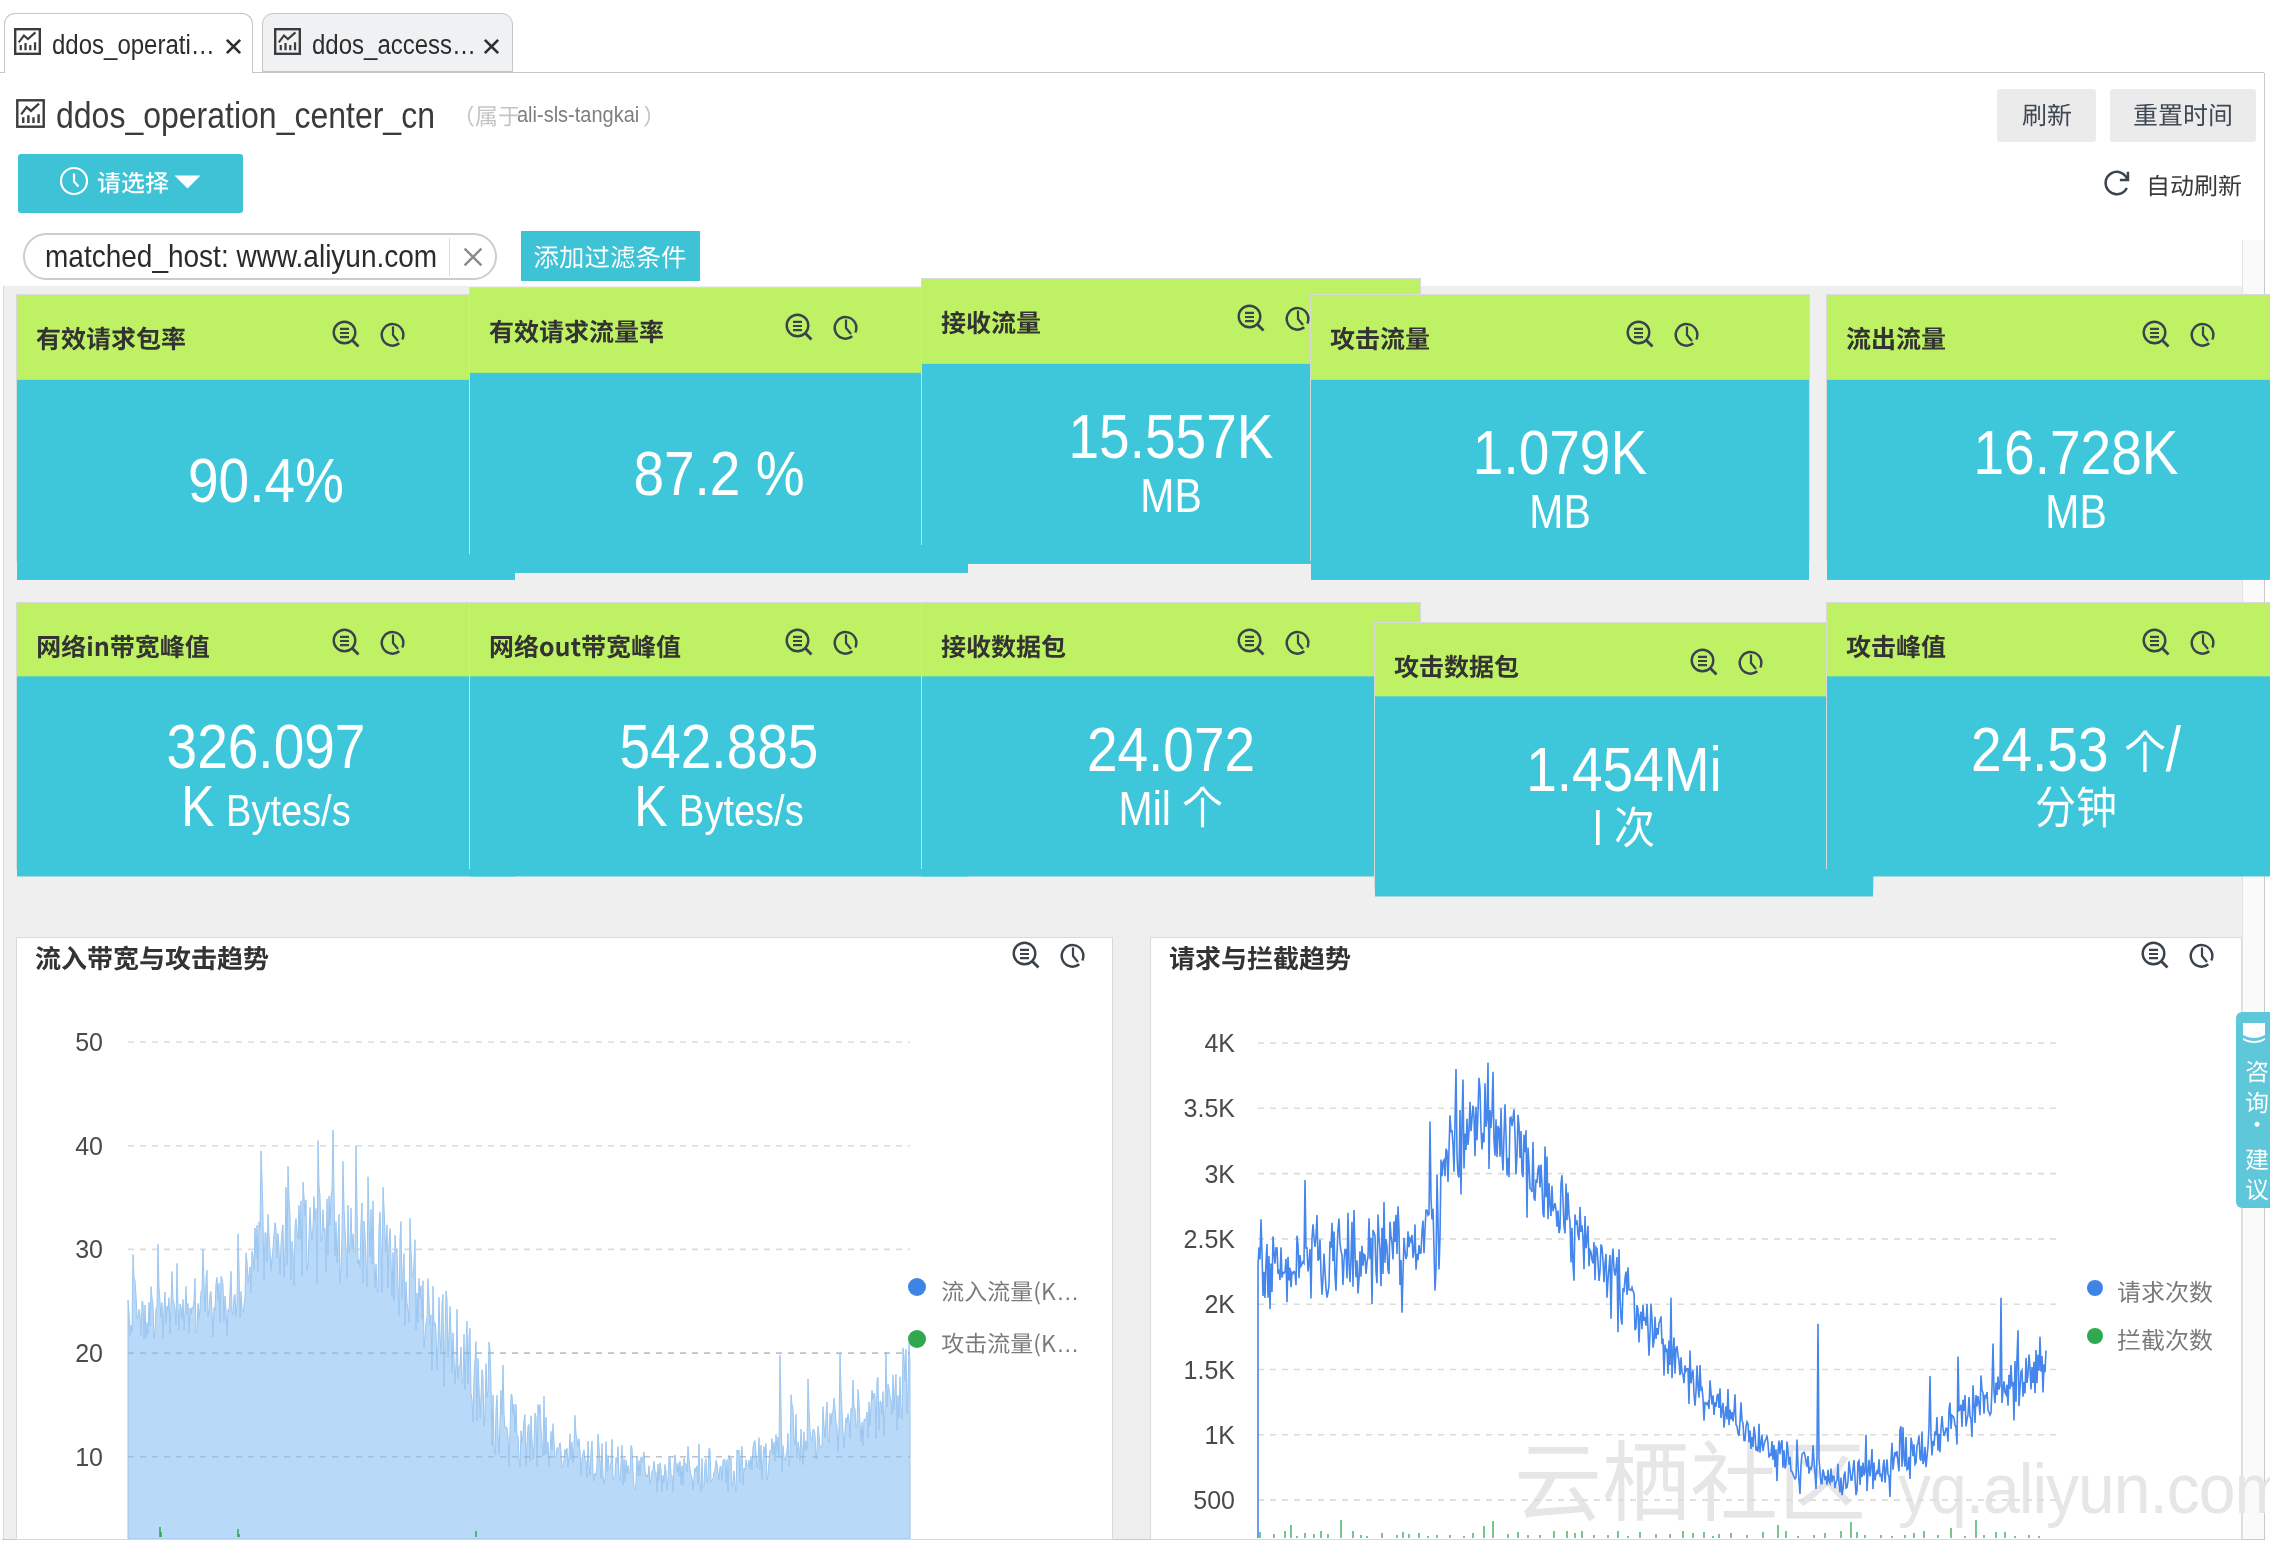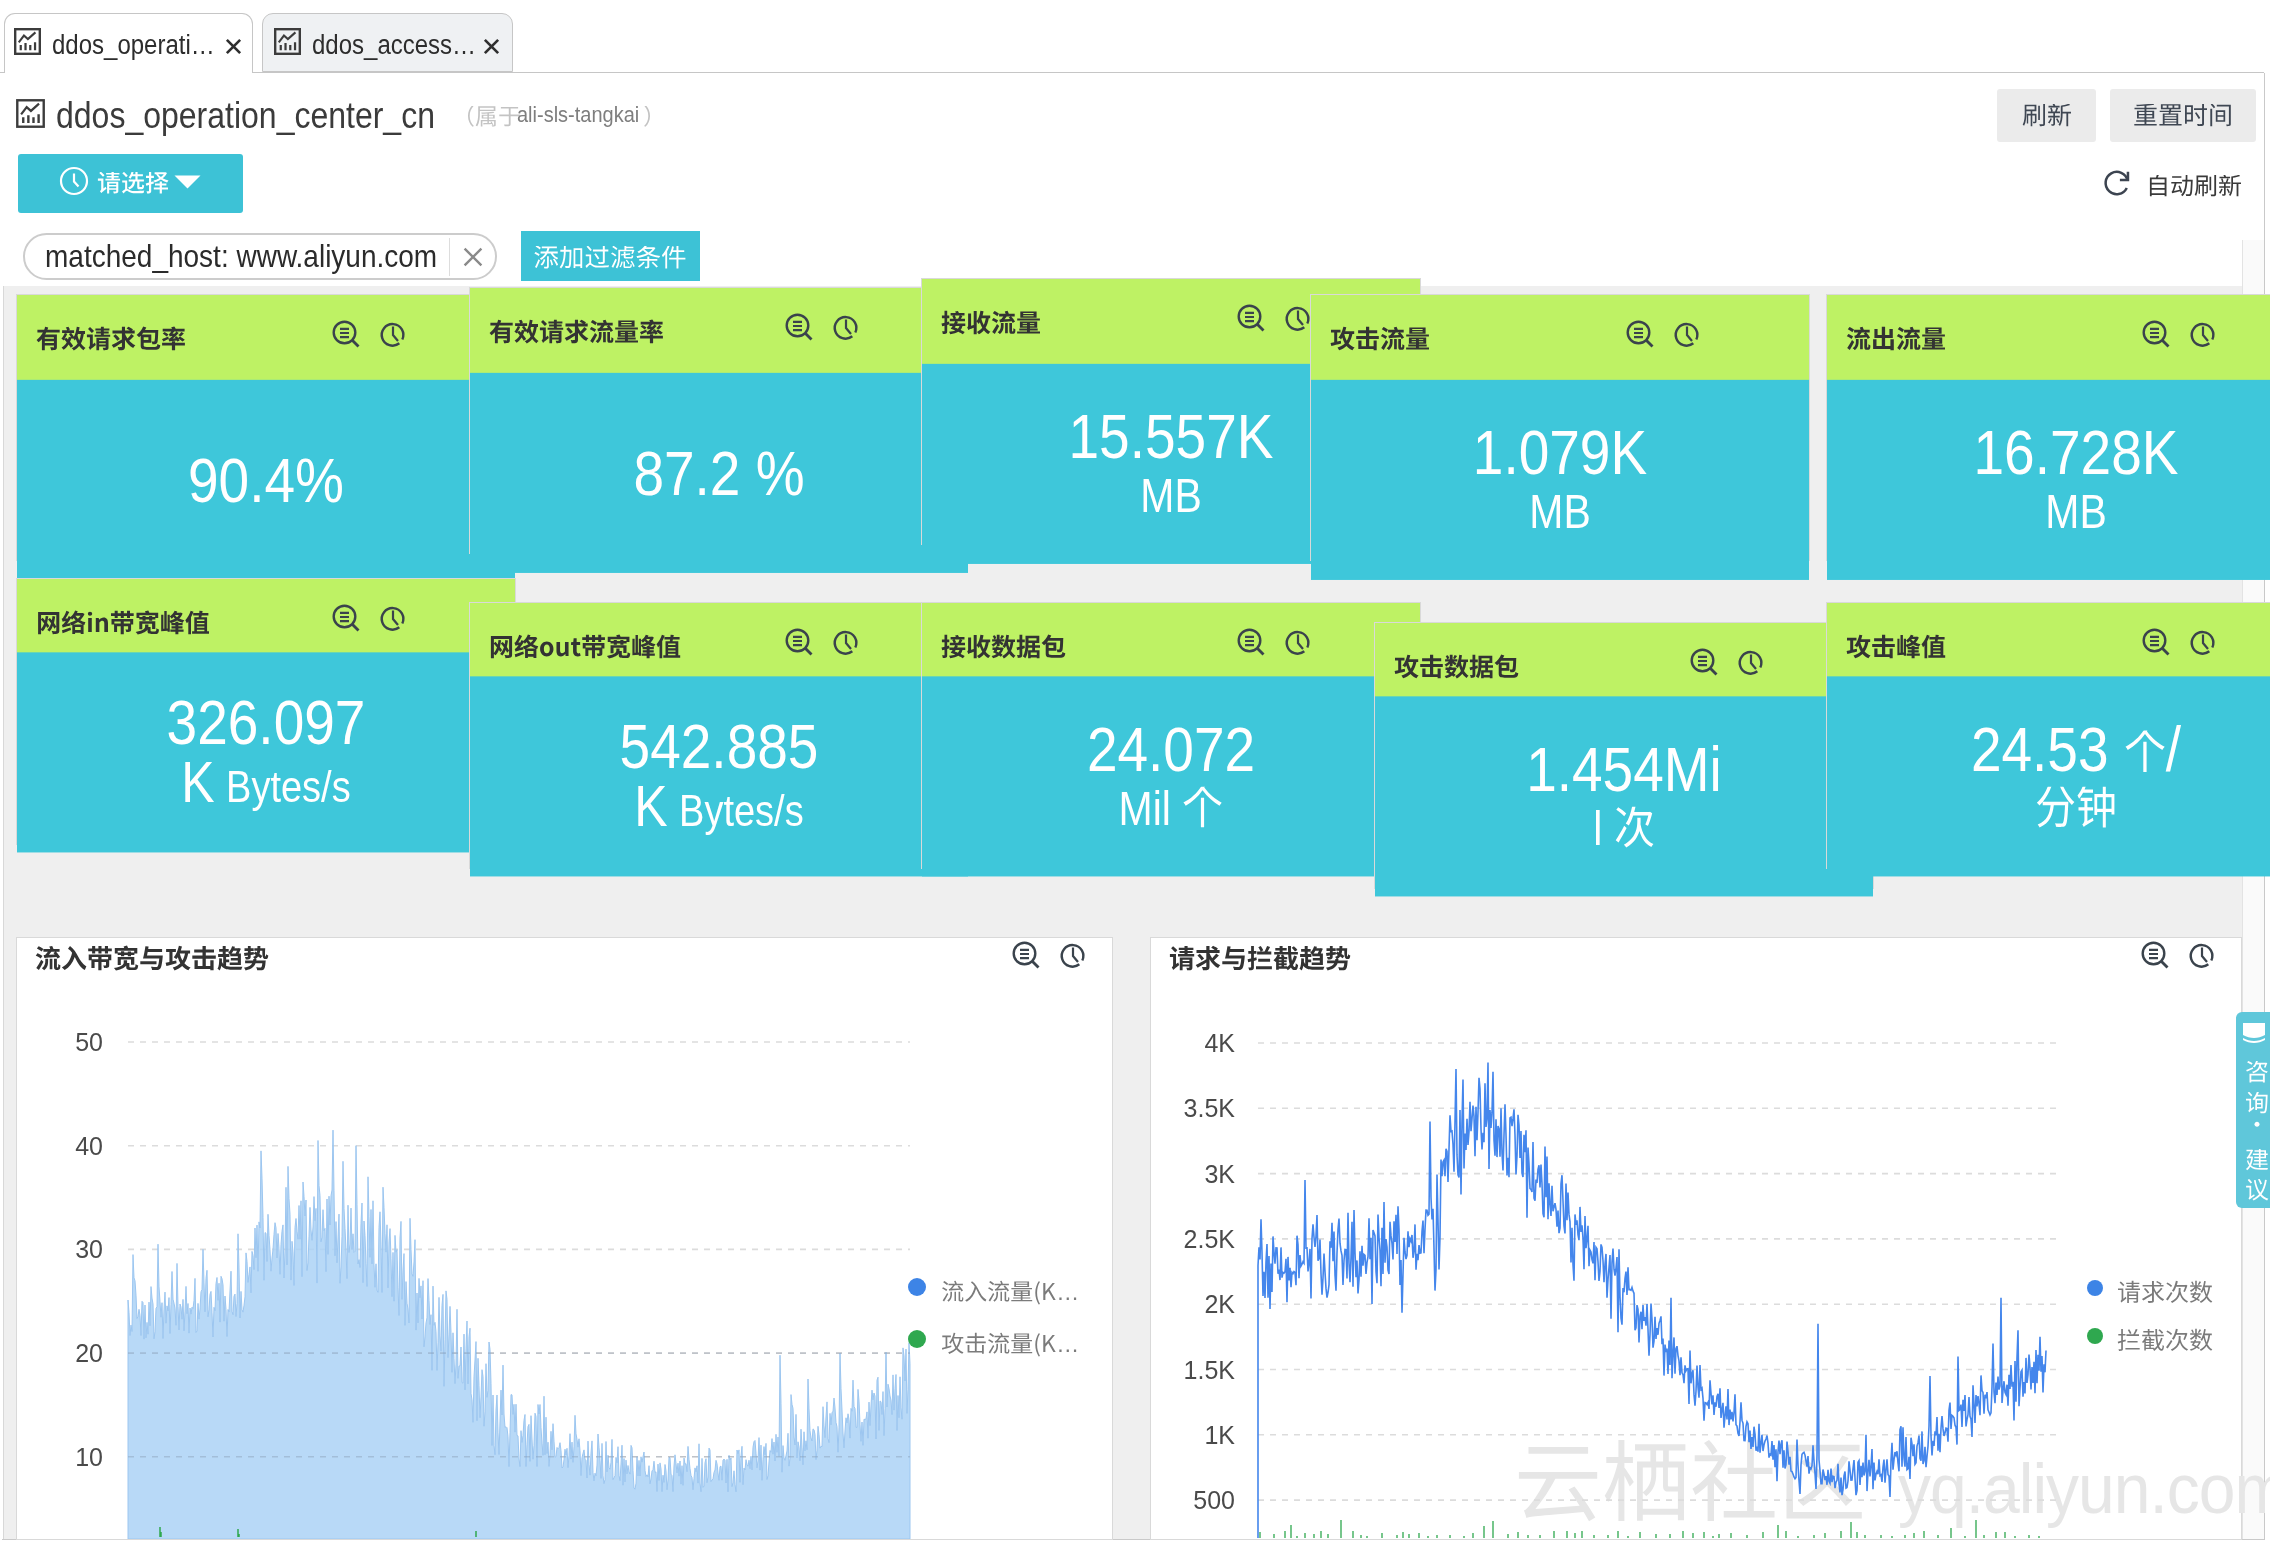--- a/index.html
+++ b/index.html
@@ -157,21 +157,21 @@
       <path d="M8 8.8 H17 M8 13 H17 M8 17.2 H17" stroke-width="2.2"></path>
       <path d="M20.5 20.5 L26.5 26.5" stroke-width="2.8"></path>
 <path d="M70.3 19.5 A10.8 10.8 0 1 0 67.3 23.3"></path>
       <path d="M61 6.5 V15 L66 21" stroke-width="2.2"></path>
     </svg>
 <div class="cbody b1">
       <div class="v1">16.728K</div>
       <div class="v2">MB</div>
     </div>
 </div>
-<div class="card" style="left:16px;top:578px">
+<div class="card" style="left:16px;top:602px">
 <svg style="position:absolute;left:19px;top:28px" width="174" height="33" viewBox="0 -25 173.62 33">
       <path d="M8.0 -8.5C7.2 -6.3 6.2 -4.4 4.9 -2.9V-12.2C5.9 -11.1 7.0 -9.8 8.0 -8.5ZM1.9 -19.9V2.2H4.9V-2.0C5.6 -1.6 6.3 -1.0 6.7 -0.7C8.0 -2.2 9.0 -4.0 9.9 -6.1C10.4 -5.3 10.9 -4.6 11.3 -4.0L13.1 -6.1C12.5 -6.9 11.8 -8.0 10.9 -9.1C11.4 -11.1 11.8 -13.3 12.1 -15.7L9.5 -16.0C9.3 -14.4 9.1 -13.0 8.8 -11.6C8.0 -12.5 7.2 -13.4 6.4 -14.2L4.9 -12.7V-17.0H20.1V-1.4C20.1 -1.0 19.9 -0.8 19.4 -0.8C18.9 -0.8 17.1 -0.7 15.5 -0.9C15.9 -0.1 16.4 1.4 16.6 2.2C19.0 2.2 20.6 2.1 21.7 1.6C22.8 1.2 23.1 0.3 23.1 -1.4V-19.9ZM11.8 -12.5C12.8 -11.3 13.9 -10.0 14.9 -8.7C14.0 -6.0 12.8 -3.7 11.1 -2.1C11.7 -1.8 12.9 -0.9 13.4 -0.5C14.8 -2.0 15.9 -3.8 16.7 -6.0C17.3 -5.0 17.8 -4.1 18.1 -3.3L20.1 -5.2C19.6 -6.4 18.8 -7.7 17.8 -9.1C18.3 -11.1 18.7 -13.3 19.0 -15.6L16.3 -15.9C16.2 -14.5 16.0 -13.1 15.7 -11.8C15.0 -12.6 14.3 -13.4 13.6 -14.1Z M25.8 -1.7 26.4 1.3C28.9 0.4 32.0 -0.8 34.9 -1.9L34.3 -4.5C31.2 -3.4 27.9 -2.3 25.8 -1.7ZM38.9 -21.6C37.9 -19.0 36.2 -16.5 34.3 -14.9L32.7 -15.9C32.3 -15.2 31.9 -14.4 31.4 -13.6L29.3 -13.5C30.7 -15.4 32.1 -17.7 33.1 -19.9L30.2 -21.3C29.3 -18.4 27.6 -15.4 27.0 -14.6C26.4 -13.8 26.0 -13.3 25.4 -13.2C25.8 -12.4 26.3 -10.9 26.4 -10.3C26.8 -10.5 27.4 -10.7 29.6 -11.0C28.8 -9.8 28.1 -8.9 27.7 -8.5C26.9 -7.7 26.3 -7.1 25.7 -7.0C26.0 -6.2 26.5 -4.8 26.6 -4.2C27.3 -4.7 28.3 -5.0 34.4 -6.4C34.3 -7.0 34.3 -7.9 34.4 -8.7C34.6 -8.0 34.9 -7.2 35.0 -6.7L36.1 -7.1V2.1H38.9V0.7H44.5V2.0H47.4V-7.2L48.2 -6.9C48.4 -7.7 48.9 -9.0 49.3 -9.7C47.3 -10.1 45.5 -10.8 44.0 -11.7C45.8 -13.4 47.4 -15.5 48.3 -17.9L46.6 -19.0L46.1 -18.9H40.7C41.0 -19.6 41.3 -20.2 41.5 -20.8ZM30.9 -8.3C32.3 -10.0 33.7 -11.8 34.8 -13.7C35.2 -13.1 35.6 -12.6 35.8 -12.2C36.4 -12.7 37.0 -13.4 37.5 -14.0C38.1 -13.2 38.8 -12.5 39.5 -11.8C37.8 -10.8 35.9 -10.1 33.9 -9.6L34.2 -9.0ZM38.9 -1.9V-4.9H44.5V-1.9ZM37.1 -7.5C38.8 -8.1 40.3 -8.9 41.8 -9.9C43.2 -8.9 44.8 -8.1 46.5 -7.5ZM44.4 -16.2C43.7 -15.2 42.7 -14.2 41.7 -13.3C40.7 -14.2 39.8 -15.2 39.2 -16.2Z M52.0 0.0H55.6V-14.0H52.0ZM53.8 -16.3C55.1 -16.3 56.0 -17.1 56.0 -18.3C56.0 -19.5 55.1 -20.3 53.8 -20.3C52.5 -20.3 51.7 -19.5 51.7 -18.3C51.7 -17.1 52.5 -16.3 53.8 -16.3Z M59.6 0.0H63.2V-9.6C64.3 -10.7 65.0 -11.2 66.2 -11.2C67.5 -11.2 68.1 -10.5 68.1 -8.3V0.0H71.8V-8.7C71.8 -12.2 70.5 -14.4 67.5 -14.4C65.6 -14.4 64.2 -13.4 62.9 -12.2H62.9L62.6 -14.0H59.6Z M75.3 -13.1V-7.5H77.9V0.1H80.9V-5.8H84.5V2.2H87.6V-5.8H91.9V-2.8C91.9 -2.6 91.8 -2.5 91.5 -2.5C91.2 -2.5 90.1 -2.5 89.2 -2.5C89.6 -1.8 90.0 -0.7 90.1 0.1C91.7 0.1 92.9 0.1 93.8 -0.4C94.7 -0.8 94.9 -1.5 94.9 -2.8V-7.5H97.0V-13.1ZM84.5 -8.4H78.2V-10.6H84.5ZM87.6 -8.4V-10.6H94.0V-8.4ZM90.8 -21.2V-18.7H87.6V-21.1H84.6V-18.7H81.5V-21.2H78.5V-18.7H74.8V-16.1H78.5V-14.0H81.5V-16.1H84.6V-14.1H87.6V-16.1H90.8V-14.0H93.8V-16.1H97.5V-18.7H93.8V-21.2Z M103.1 -10.7V-2.8H106.1V-8.2H115.9V-3.1H119.1V-10.7ZM108.8 -20.7 109.4 -19.2H100.3V-13.9H103.1V-12.6H106.3V-11.3H109.4V-12.6H112.9V-11.2H116.0V-12.6H119.2V-13.9H122.0V-19.2H113.2C112.8 -20.0 112.4 -20.9 112.1 -21.5ZM112.9 -16.0V-14.9H109.4V-16.0H106.3V-14.9H103.2V-16.7H119.0V-14.9H116.0V-16.0ZM108.9 -7.4V-5.4C108.9 -3.8 108.1 -1.5 99.4 0.1C100.2 0.7 101.1 1.9 101.5 2.5C107.5 1.2 110.2 -0.6 111.3 -2.5V-1.4C111.3 1.2 112.2 2.0 115.3 2.0C115.9 2.0 118.5 2.0 119.2 2.0C121.7 2.0 122.5 1.1 122.8 -2.6C122.1 -2.8 120.8 -3.2 120.2 -3.7C120.1 -1.0 119.9 -0.6 118.9 -0.6C118.2 -0.6 116.2 -0.6 115.7 -0.6C114.6 -0.6 114.4 -0.7 114.4 -1.4V-4.9H112.1L112.2 -5.3V-7.4Z M139.1 -17.0H142.6C142.2 -16.2 141.5 -15.5 140.8 -14.8C140.1 -15.5 139.4 -16.1 138.9 -16.8ZM128.1 -21.0V-3.3L127.2 -3.2V-17.2H125.0V-0.7L131.4 -1.2V-0.2H133.6V-10.6C134.0 -10.0 134.3 -9.3 134.6 -8.8C136.9 -9.5 139.0 -10.3 140.9 -11.5C142.4 -10.5 144.2 -9.7 146.4 -9.2C146.8 -9.9 147.6 -11.1 148.2 -11.7C146.2 -12.0 144.6 -12.6 143.1 -13.4C144.6 -14.8 145.7 -16.5 146.4 -18.6L144.6 -19.4L144.1 -19.2H140.5C140.8 -19.7 140.9 -20.1 141.1 -20.5L138.4 -21.2C137.4 -18.9 135.6 -16.8 133.6 -15.5V-17.2H131.4V-3.6L130.5 -3.5V-21.0ZM137.3 -14.9C137.7 -14.3 138.2 -13.8 138.7 -13.2C137.2 -12.4 135.4 -11.7 133.6 -11.3V-15.4C134.2 -14.9 135.1 -13.8 135.4 -13.2C136.1 -13.7 136.7 -14.2 137.3 -14.9ZM139.2 -10.2V-9.0H135.2V-6.8H139.2V-5.8H135.3V-3.6H139.2V-2.5H134.2V-0.2H139.2V2.2H142.2V-0.2H147.4V-2.5H142.2V-3.6H146.3V-5.8H142.2V-6.8H146.4V-9.0H142.2V-10.2Z M163.2 -21.2C163.2 -20.5 163.2 -19.8 163.1 -18.9H157.0V-16.4H162.7L162.4 -14.7H158.1V-0.8H155.9V1.8H172.8V-0.8H170.9V-14.7H165.1L165.6 -16.4H172.2V-18.9H166.1L166.4 -21.1ZM160.7 -0.8V-2.2H168.2V-0.8ZM160.7 -9.1H168.2V-7.7H160.7ZM160.7 -11.1V-12.5H168.2V-11.1ZM160.7 -5.6H168.2V-4.2H160.7ZM154.5 -21.2C153.3 -17.6 151.3 -14.1 149.1 -11.8C149.6 -11.0 150.4 -9.4 150.7 -8.7C151.2 -9.2 151.6 -9.8 152.1 -10.4V2.2H154.8V-14.8C155.8 -16.6 156.6 -18.4 157.3 -20.3Z" fill="#333"></path>
     </svg>
 <svg style="position:absolute;left:315px;top:25px" width="75" height="30" viewBox="0 0 75 30" fill="none" stroke="#3a434c" stroke-width="2.4">
 <circle cx="12.5" cy="12.5" r="10.8"></circle>
       <path d="M8 8.8 H17 M8 13 H17 M8 17.2 H17" stroke-width="2.2"></path>
       <path d="M20.5 20.5 L26.5 26.5" stroke-width="2.8"></path>
 <path d="M70.3 19.5 A10.8 10.8 0 1 0 67.3 23.3"></path>
       <path d="M61 6.5 V15 L66 21" stroke-width="2.2"></path>
     </svg>

